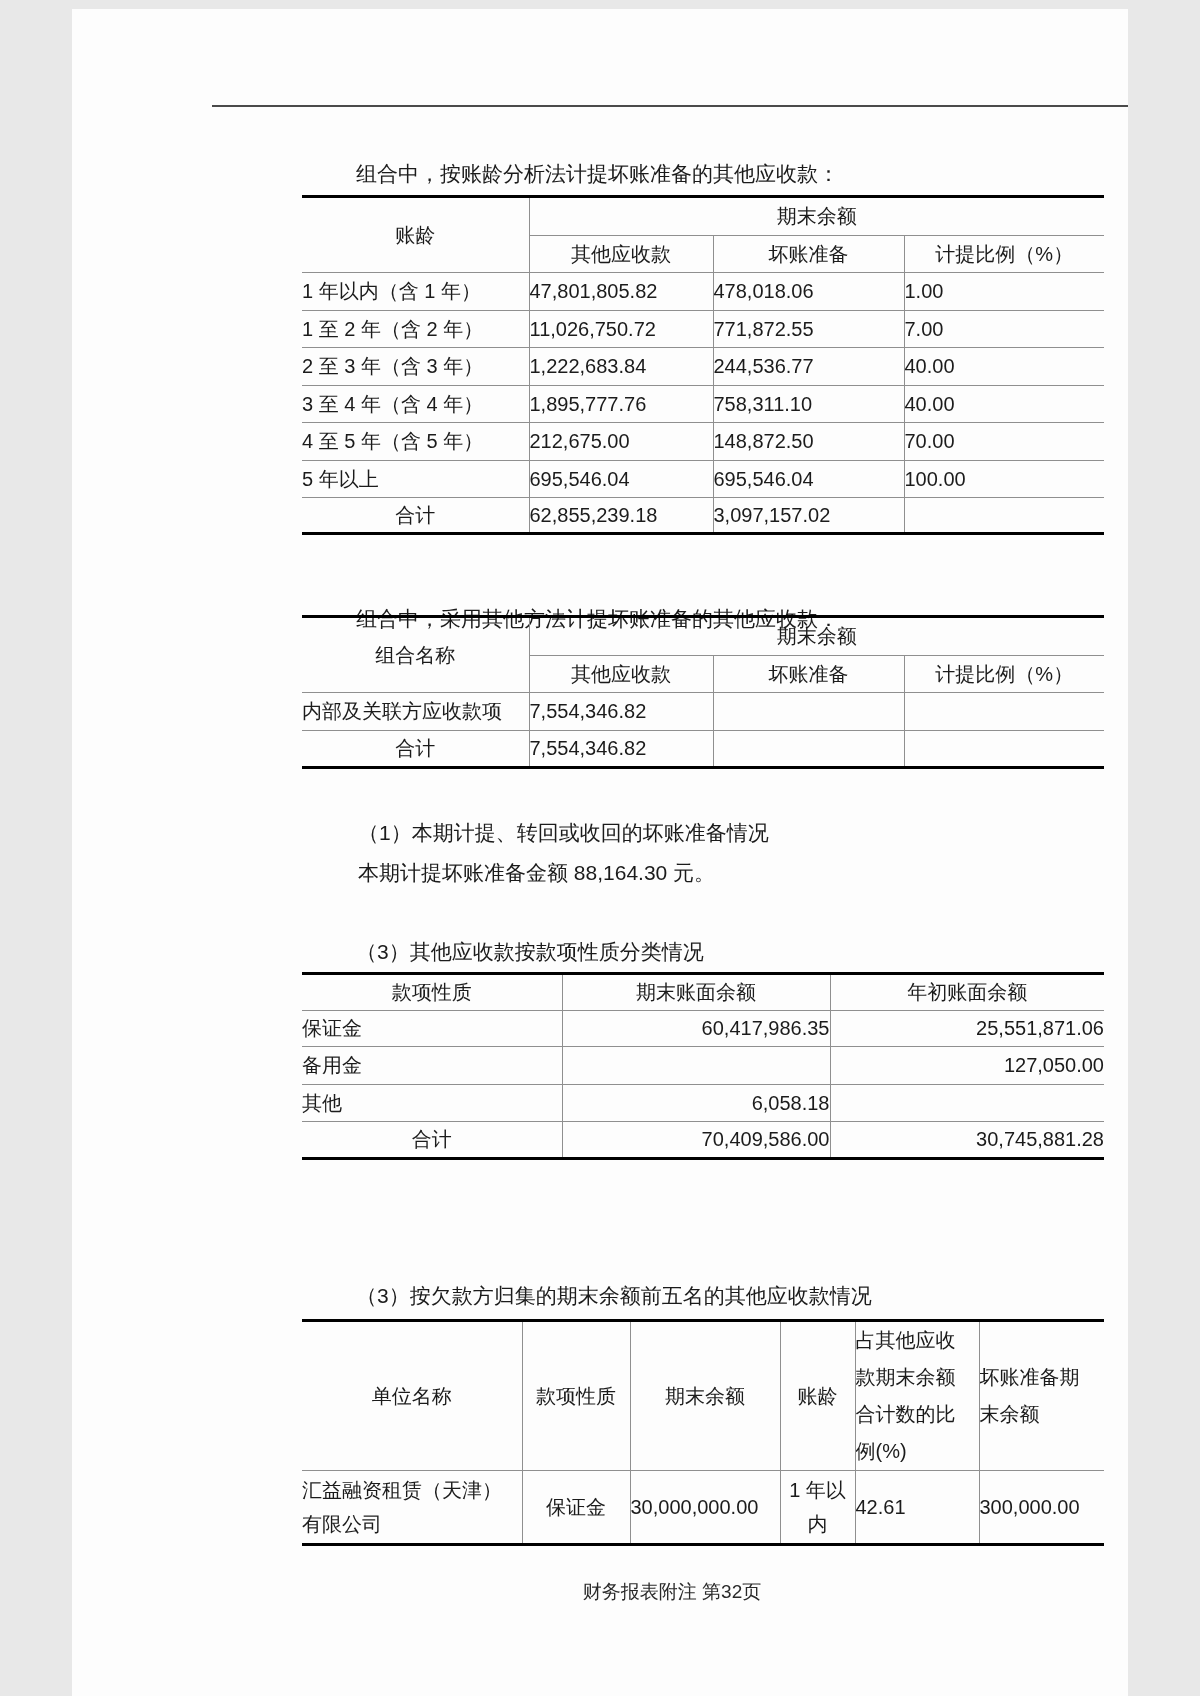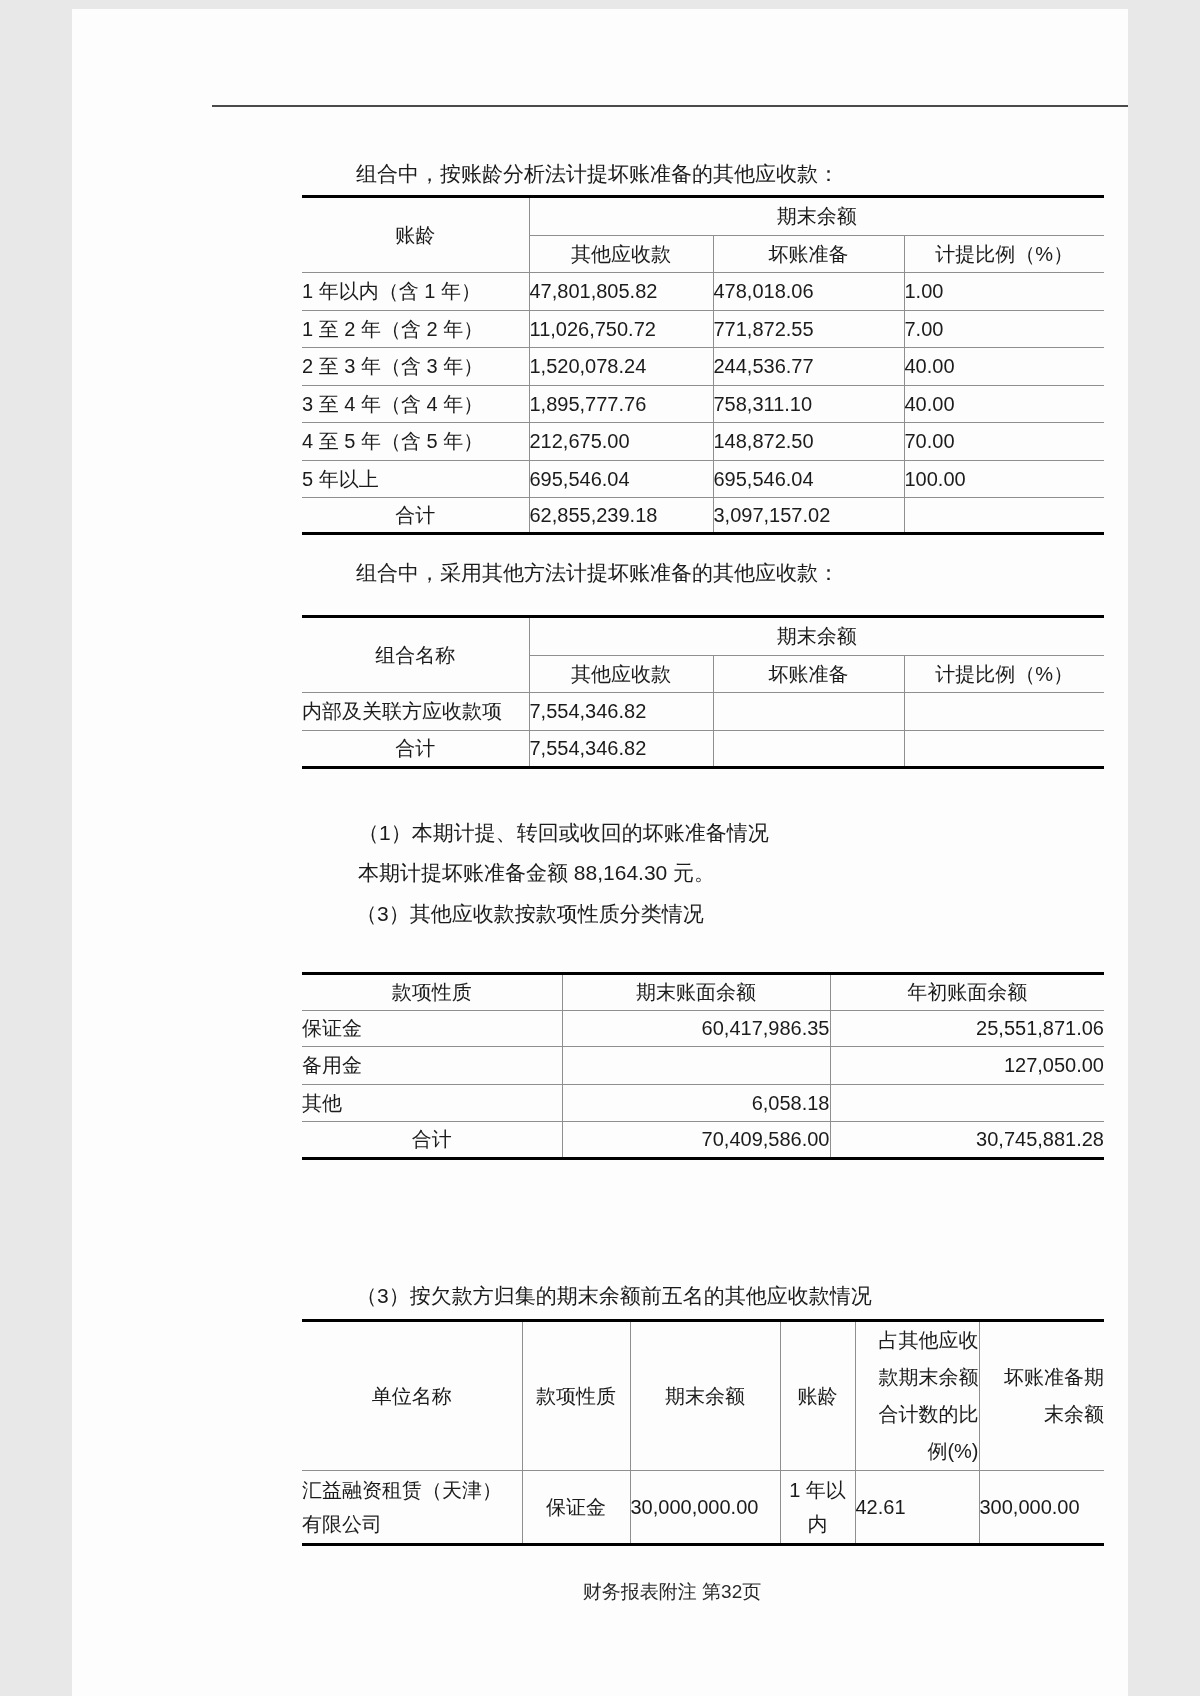--- a/index.html
+++ b/index.html
@@ -26,21 +26,21 @@
     vertical-align:middle; overflow:hidden;
   }
   table.doc tr > *:first-child { border-left:none; }
   table.doc tr > *:last-child  { border-right:none; }
 
   .ctr { text-align:center; }
   .lbl { text-align:left; padding-left:12px; }
   .num { text-align:left; padding-right:16px; font-size:18px; }
   .num-wide { text-align:right; padding-right:22px; font-size:18px; }
   .multiline { white-space:pre-line; }
-  .hdr-tall { line-height:37px; text-align:right; }
+  .hdr-tall { line-height:37px; text-align:left; }
   .cell-2line { line-height:34px; }
 </style>
 </head>
 <body>
 
 <div class="page">
 
   <div class="top-rule"></div>
 
   <div class="heading" style="top:150px;">组合中，按账龄分析法计提坏账准备的其他应收款：</div>
@@ -71,21 +71,21 @@
         <td class="num">1.00</td>
       </tr>
       <tr style="height:37px;">
         <td class="lbl">1 至 2 年（含 2 年）</td>
         <td class="num">11,026,750.72</td>
         <td class="num">771,872.55</td>
         <td class="num">7.00</td>
       </tr>
       <tr style="height:38px;">
         <td class="lbl">2 至 3 年（含 3 年）</td>
-        <td class="num">1,520,078.24</td>
+        <td class="num">1,222,683.84</td>
         <td class="num">244,536.77</td>
         <td class="num">40.00</td>
       </tr>
       <tr style="height:37px;">
         <td class="lbl">3 至 4 年（含 4 年）</td>
         <td class="num">1,895,777.76</td>
         <td class="num">758,311.10</td>
         <td class="num">40.00</td>
       </tr>
       <tr style="height:38px;">
@@ -102,21 +102,21 @@
       </tr>
       <tr style="height:36px;">
         <td class="ctr">合计</td>
         <td class="num">62,855,239.18</td>
         <td class="num">3,097,157.02</td>
         <td class="num"></td>
       </tr>
     </tbody>
   </table>
 
-  <div class="heading" style="top:549px;">组合中，采用其他方法计提坏账准备的其他应收款：</div>
+  <div class="heading" style="top:595px;">组合中，采用其他方法计提坏账准备的其他应收款：</div>
 
   <table class="doc" style="top:606px; width:802px;">
     <colgroup>
         <col style="width:227px">
         <col style="width:184px">
         <col style="width:191px">
         <col style="width:200px">
       </colgroup>
     <thead>
       <tr style="height:39px;">
@@ -141,21 +141,21 @@
         <td class="num">7,554,346.82</td>
         <td class="num"></td>
         <td class="num"></td>
       </tr>
     </tbody>
   </table>
 
   <div class="para" style="top:810px;">（1）本期计提、转回或收回的坏账准备情况</div>
   <div class="para" style="top:850px;">本期计提坏账准备金额 88,164.30 元。</div>
 
-  <div class="heading" style="top:890px;">（3）其他应收款按款项性质分类情况</div>
+  <div class="heading" style="top:928px;">（3）其他应收款按款项性质分类情况</div>
 
   <table class="doc" style="top:963px; width:802px;">
     <colgroup>
         <col style="width:260px">
         <col style="width:268px">
         <col style="width:274px">
       </colgroup>
     <thead>
       <tr style="height:37px;">
         <th class="ctr">款项性质</th>

